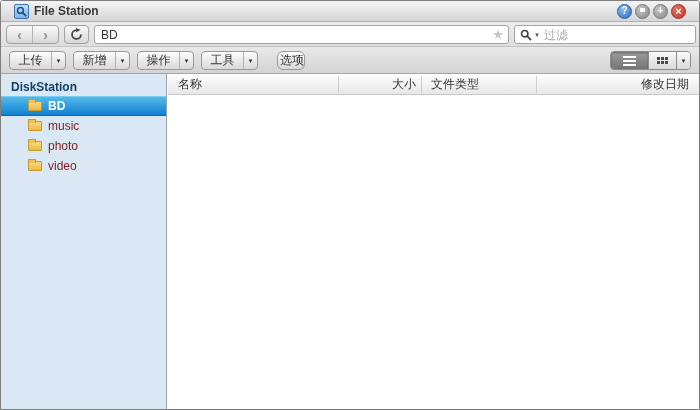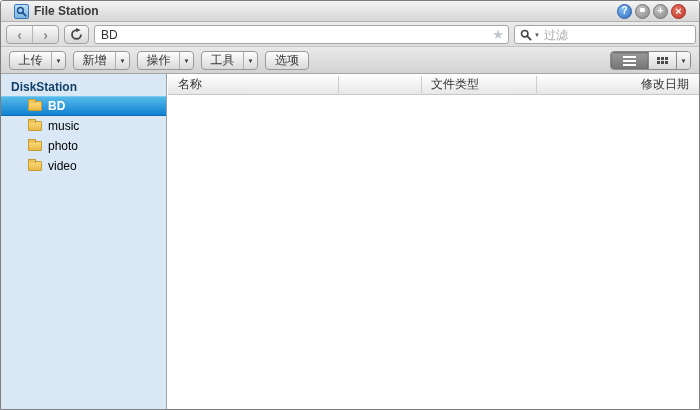--- a/index.html
+++ b/index.html
@@ -64,21 +64,21 @@
   .list-ic { display:flex; flex-direction:column; gap:2px; }
   .list-ic div { width:13px; height:2px; background:#fff; }
   .grid-ic { display:grid; grid-template-columns:repeat(3,3px); grid-auto-rows:3px; gap:1px; }
   .grid-ic div { background:#4a4a4a; }
 
   
   .sidebar { position:absolute; left:0; top:73px; bottom:0; width:166px;
     background:#d9e8f4; border-right:1px solid #98a1a8; }
   .side-root { padding:6px 0 16px 10px; font-weight:bold; color:#12406b; height:22px; }
   .side-item { position:absolute; left:0; width:100%; height:20px; display:flex;
-    align-items:center; padding-left:27px; color:#000000; }
+    align-items:center; padding-left:27px; color:#7f1d1d; }
   .side-item.selected { background:linear-gradient(#55bae9,#1180d2);
     border-top:1px solid #79cbf0; border-bottom:1px solid #0f6cb4; color:#fff; font-weight:bold; }
   .folder { position:relative; width:14px; height:10px; margin-right:6px; flex:none;
     background:linear-gradient(#fadd7d,#e9b944); border:1px solid #c99b2e; border-radius:1px; }
   .folder::before { content:""; position:absolute; left:-1px; top:-3px; width:6px; height:3px;
     background:#eec45a; border:1px solid #c99b2e; border-bottom:none; border-radius:1px 1px 0 0; }
 
   .main { position:absolute; left:167px; top:73px; right:0; bottom:0; background:#fff; }
   .list-header { position:absolute; left:0; top:0; width:100%; height:21px;
     background:linear-gradient(#ffffff,#e7e7e7); border-bottom:1px solid #c8c8c8; }
@@ -163,21 +163,21 @@
     <div class="tbtn" style="left:136px;width:57px;">
       <span class="lbl">操作</span>
       <span class="div"></span>
       <span class="arr">▼</span>
     </div>
     <div class="tbtn" style="left:200px;width:57px;">
       <span class="lbl">工具</span>
       <span class="div"></span>
       <span class="arr">▼</span>
     </div>
-    <div class="tbtn" style="left:264px;width:44px;">
+    <div class="tbtn" style="left:276px;width:28px;border-radius:6px;">
       <span class="lbl">选项</span>
     </div>
     <div class="view-toggle">
       <div class="vseg vseg-list">
         <div class="list-ic">
             <div></div>
             <div></div>
             <div></div>
           </div>
       </div>
@@ -214,20 +214,21 @@
     <div class="side-item" style="top:82px;">
       <span class="folder"></span>
       <span>video</span>
     </div>
   </div>
 
   <div class="main">
     <div class="list-header">
       <span class="col col-name">名称</span>
       <span class="hsep hsep1"></span>
+      <span class="col col-size">大小</span>
       <span class="hsep hsep2"></span>
       <span class="col col-type">文件类型</span>
       <span class="hsep hsep3"></span>
       <span class="col col-date">修改日期</span>
     </div>
     <div class="list-body"></div>
   </div>
 
 </div>
 

